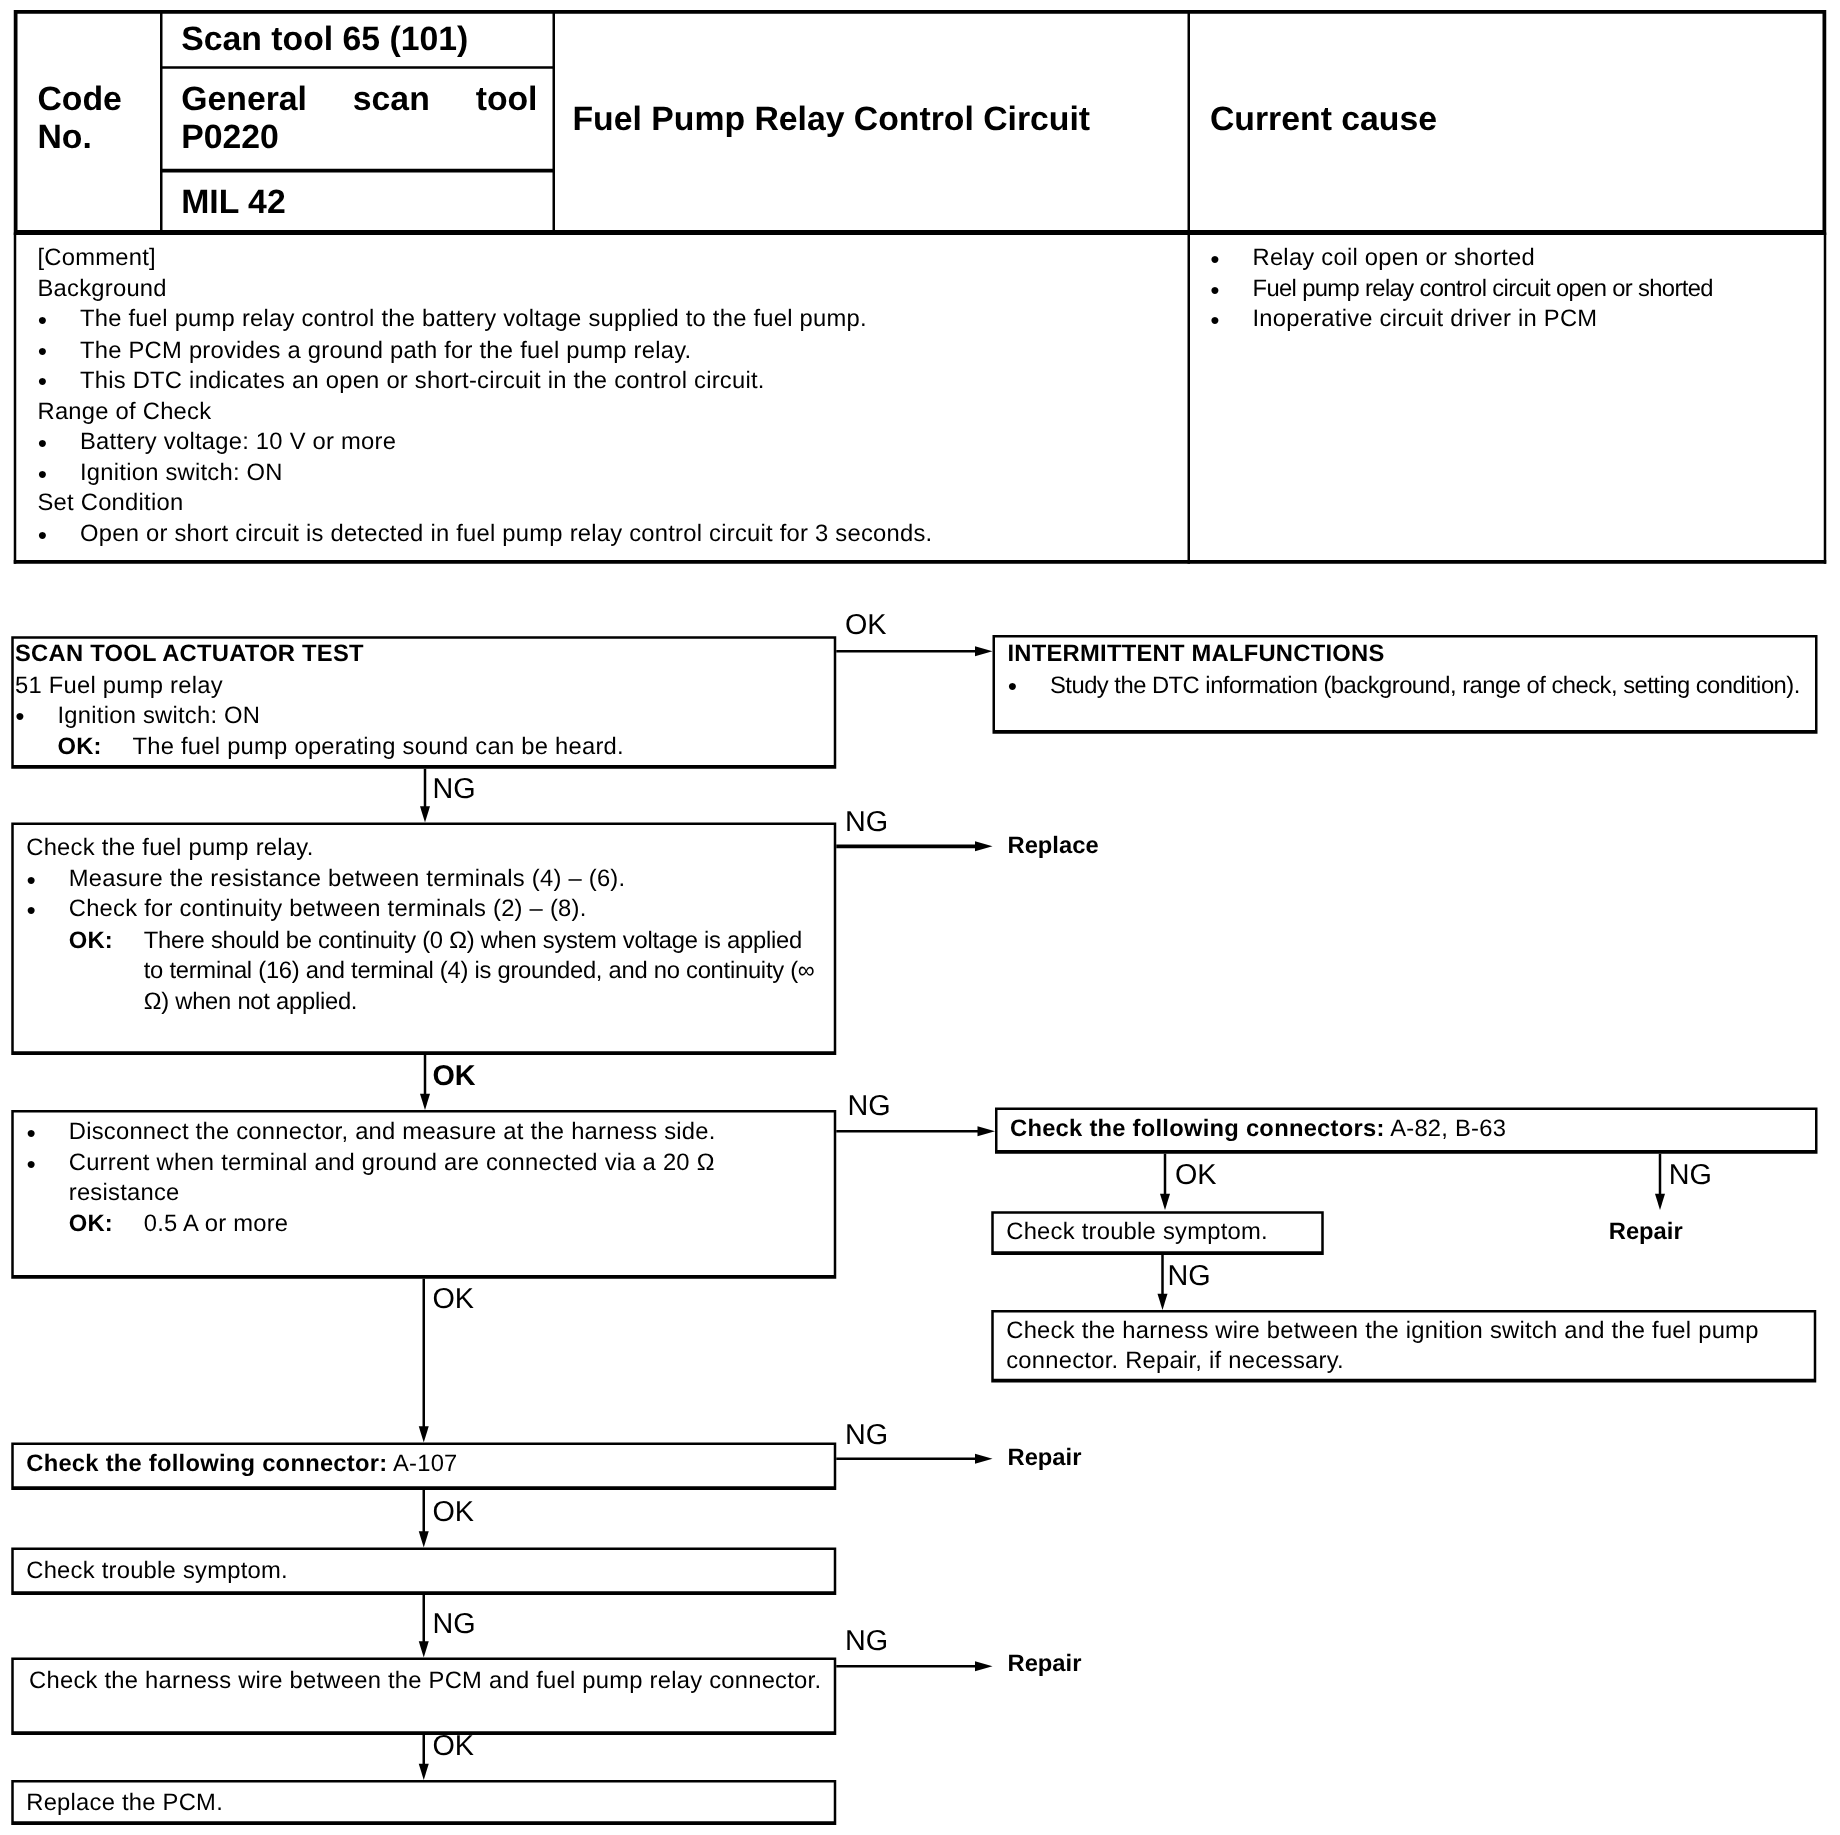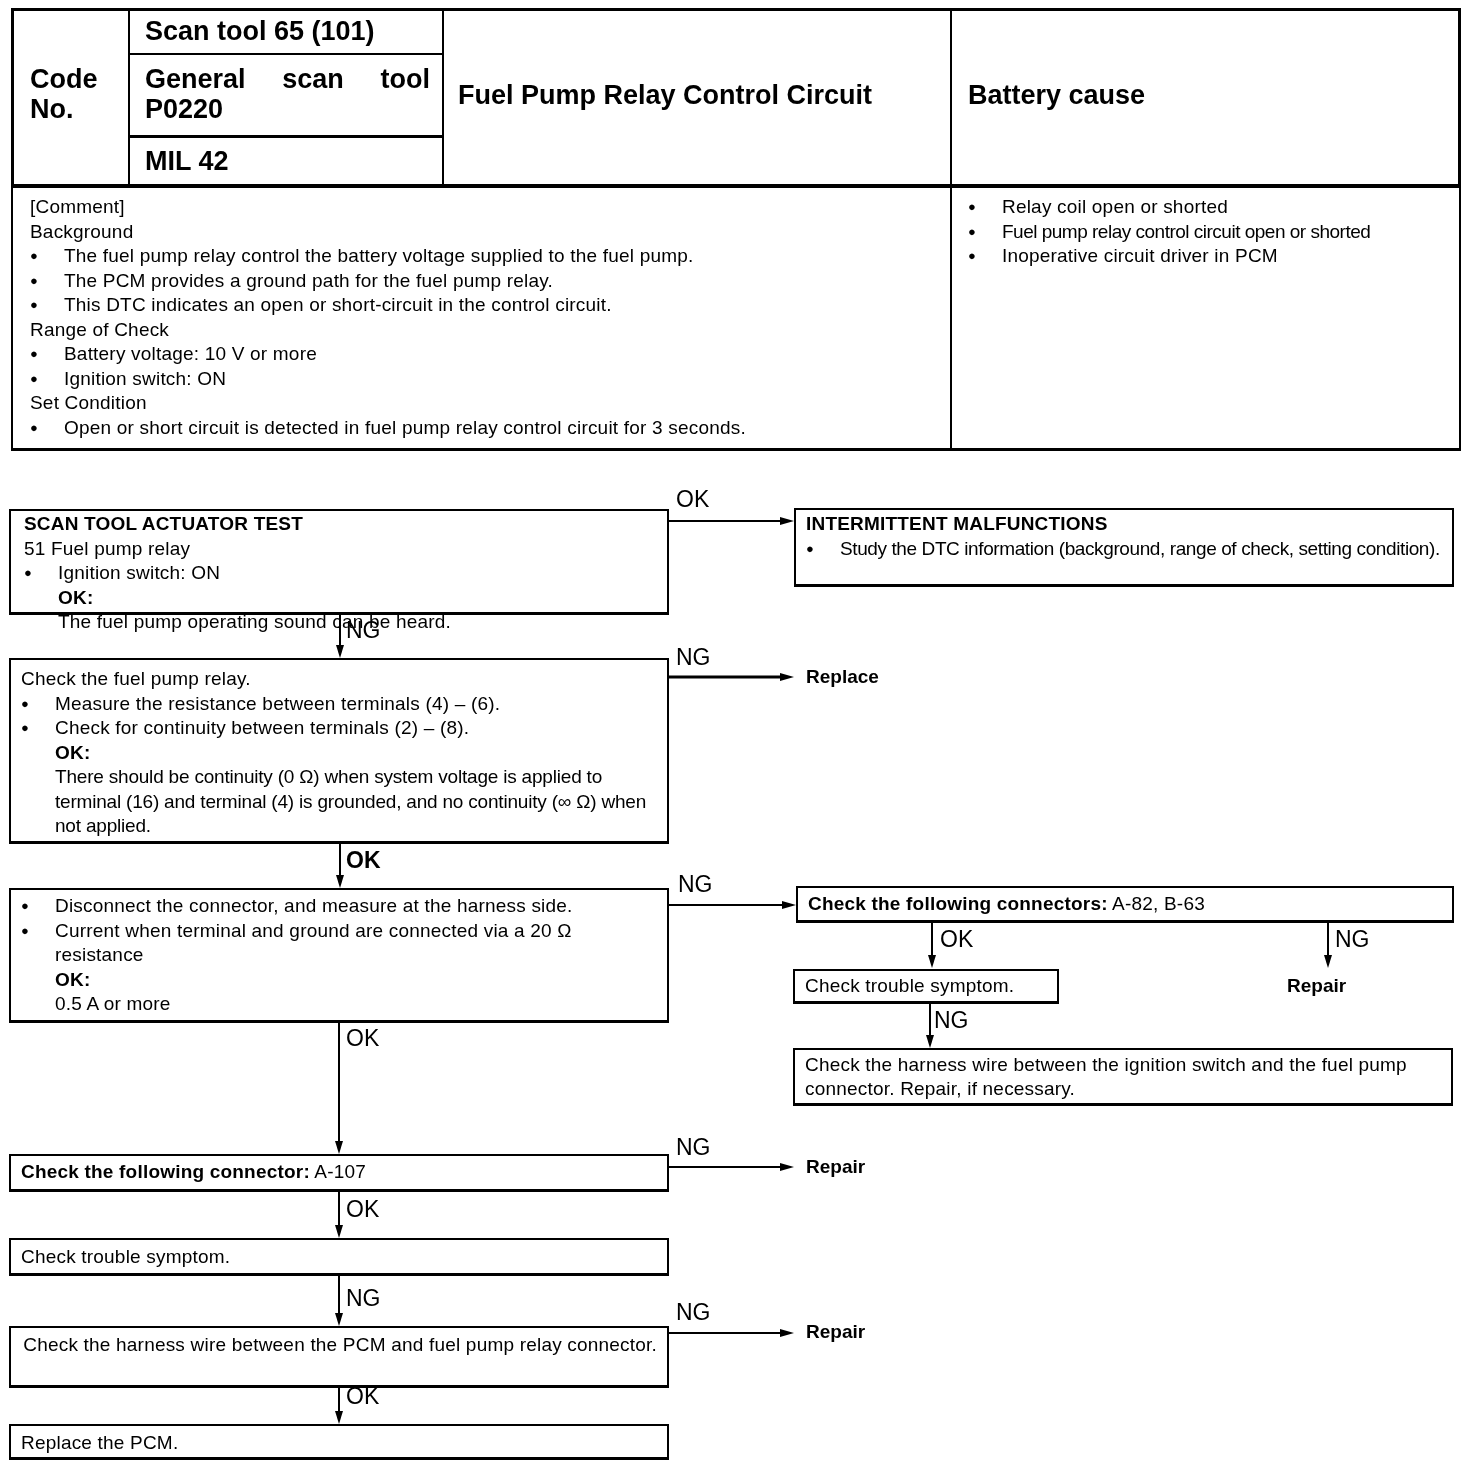--- a/index.html
+++ b/index.html
@@ -5,21 +5,21 @@
   html, body { margin: 0; padding: 0; background: #ffffff; }
   body { width: 1472px; height: 1468px; position: relative; overflow: hidden;
          font-family: "Liberation Sans", sans-serif; color: #000000; }
   .abs { position: absolute; }
   .box { position: absolute; border: 2px solid #000; border-bottom-width: 3px; box-sizing: border-box; background: #fff; }
   .txt { font-size: 19px; line-height: 24.5px; letter-spacing: 0.2px; }
   .b { font-weight: bold; }
   .hdr { font-weight: bold; font-size: 27px; line-height: 30px; }
   .bul { position: relative; padding-left: 34px; }
   .bul::before { content: "\25CF"; position: absolute; left: 0; top: 0; font-size: 13px; }
-  .ok-row { display: flex; flex-direction: column; }
+  .ok-row { display: flex; }
   .ok-row .k { font-weight: bold; width: 60px; flex: none; }
   .line { position: absolute; background: #000; }
   .lbl { position: absolute; font-size: 23px; line-height: 20px; }
   .repair { position: absolute; font-size: 19px; font-weight: bold; line-height: 20px; }
   svg.arrows { position: absolute; left: 0; top: 0; }
 </style>
 </head>
 <body>
 
 <div class="abs" style="left:11px;top:8px;width:1450px;height:180px;border:3px solid #000;border-bottom-width:4px;box-sizing:border-box;"></div>
@@ -27,21 +27,21 @@
 <div class="line" style="left:442px;top:8px;width:2px;height:180px;"></div>
 <div class="line" style="left:950px;top:8px;width:2px;height:180px;"></div>
 <div class="line" style="left:128px;top:53px;width:315px;height:2px;"></div>
 <div class="line" style="left:128px;top:135px;width:315px;height:3px;"></div>
 
 <div class="abs hdr" style="left:30px;top:64px;width:90px;">Code No.</div>
 <div class="abs hdr" style="left:145px;top:16px;">Scan tool 65 (101)</div>
 <div class="abs hdr" style="left:145px;top:64px;width:285px;text-align:justify;text-align-last:left;word-spacing:4px;">General scan tool P0220</div>
 <div class="abs hdr" style="left:145px;top:146px;">MIL 42</div>
 <div class="abs hdr" style="left:458px;top:80px;">Fuel Pump Relay Control Circuit</div>
-<div class="abs hdr" style="left:968px;top:80px;">Battery cause</div>
+<div class="abs hdr" style="left:968px;top:80px;">Current cause</div>
 
 <div class="abs" style="left:11px;top:186px;width:1450px;height:265px;border:2px solid #000;border-top:none;border-bottom-width:3px;box-sizing:border-box;"></div>
 <div class="line" style="left:950px;top:186px;width:2px;height:265px;"></div>
 
 <div class="abs txt" style="left:30px;top:195px;width:900px;">
   <div>[Comment]</div>
   <div>Background</div>
   <div class="bul">The fuel pump relay control the battery voltage supplied to the fuel pump.</div>
   <div class="bul">The PCM provides a ground path for the fuel pump relay.</div>
   <div class="bul">This DTC indicates an open or short-circuit  in the control circuit.</div>
@@ -51,21 +51,21 @@
   <div>Set Condition</div>
   <div class="bul">Open or short circuit is detected in fuel pump relay control circuit for 3 seconds.</div>
 </div>
 
 <div class="abs txt" style="left:968px;top:195px;width:480px;">
   <div class="bul">Relay coil open or shorted</div>
   <div class="bul" style="letter-spacing:-0.5px;">Fuel pump relay control circuit open or shorted</div>
   <div class="bul">Inoperative circuit driver in PCM</div>
 </div>
 
-<div class="box txt" style="left:9px;top:509px;width:660px;height:106px;padding:1px 13px;">
+<div class="box txt" style="left:9px;top:509px;width:660px;height:106px;padding:1px 1px;">
   <div class="b">SCAN TOOL ACTUATOR TEST</div>
   <div>51  Fuel pump relay</div>
   <div class="bul">Ignition switch: ON</div>
   <div class="ok-row" style="padding-left:34px;">
     <span class="k">OK:</span>
     <span>The fuel pump operating sound can be heard.</span>
   </div>
 </div>
 
 <div class="box txt" style="left:794px;top:508px;width:660px;height:79px;padding:2px 10px;">

